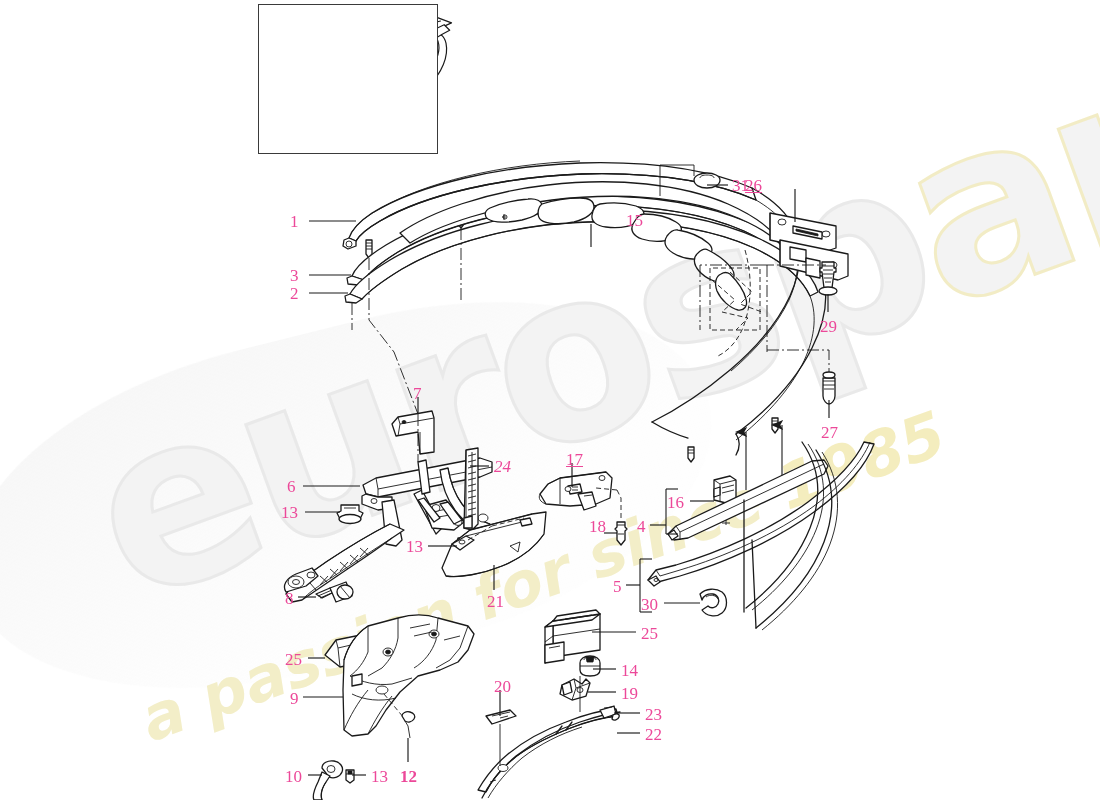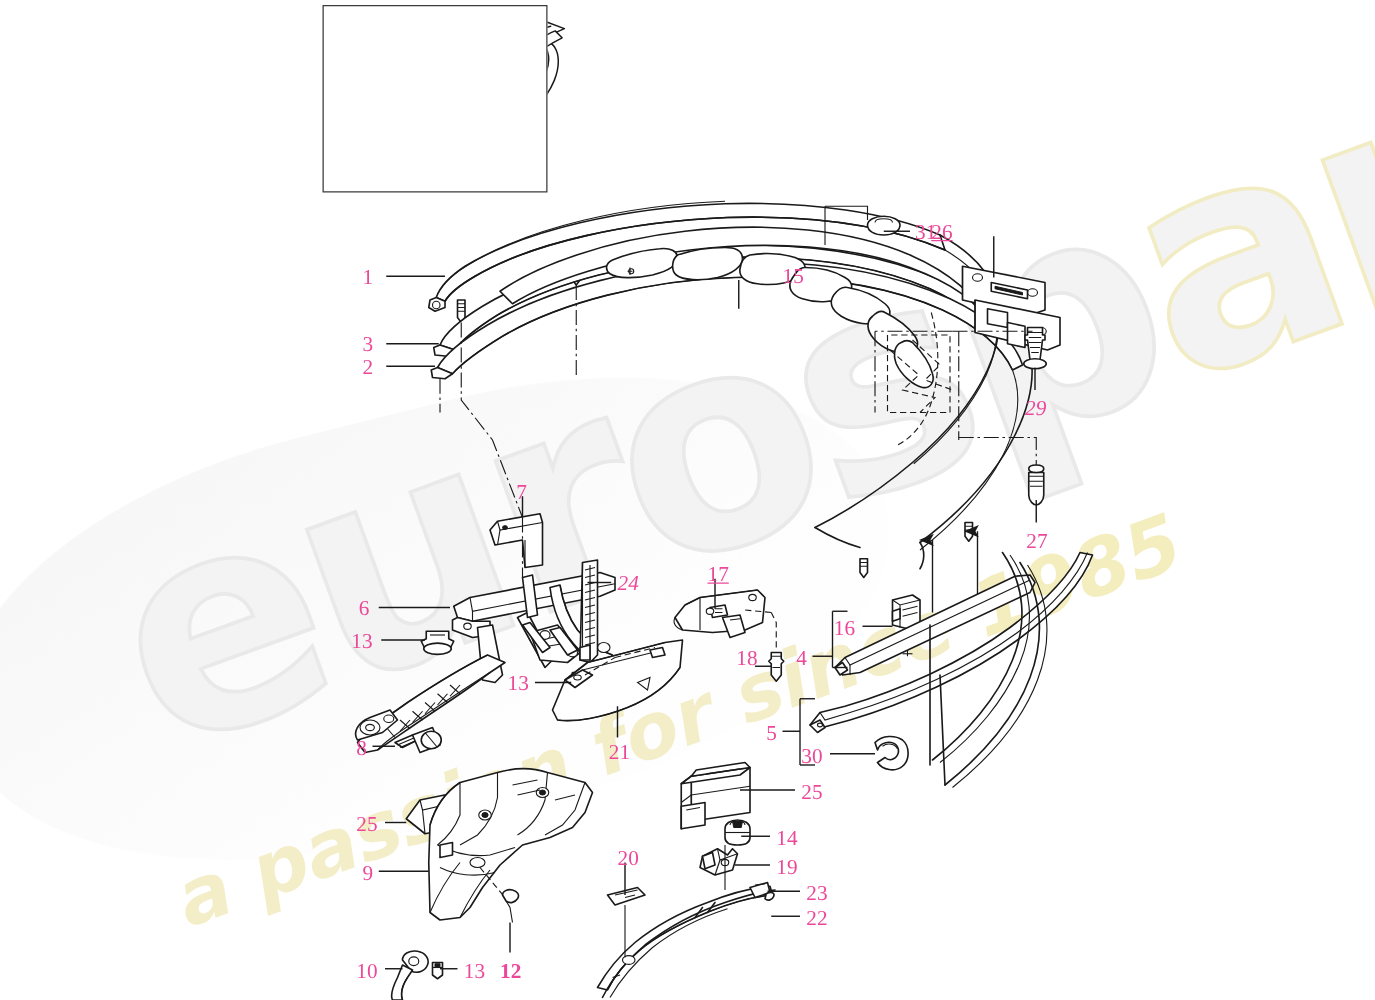--- a/index.html
+++ b/index.html
@@ -639,21 +639,21 @@
   </svg>
   </div>
 
   <div id="callouts">
       <div class="lbl" style="left: 290px; top: 213px;">1</div>
       <div class="lbl" style="left: 290px; top: 267px;">3</div>
       <div class="lbl" style="left: 290px; top: 285px;">2</div>
       <div class="lbl" style="left: 581px; top: 212px; margin-left: 45px;">15</div>
       <div class="lbl" style="left: 732px; top: 177px;">31</div>
       <div class="lbl" style="left: 745px; top: 177px; text-decoration: underline;">26</div>
-      <div class="lbl" style="left: 820px; top: 318px; font-style: italic;">29</div>
+      <div class="lbl" style="left: 820px; top: 318px;">29</div>
       <div class="lbl" style="left: 821px; top: 424px;">27</div>
       <div class="lbl" style="left: 413px; top: 385px;">7</div>
       <div class="lbl" style="left: 494px; top: 458px; font-style: italic;">24</div>
       <div class="lbl" style="left: 287px; top: 478px;">6</div>
       <div class="lbl" style="left: 281px; top: 504px;">13</div>
       <div class="lbl" style="left: 406px; top: 538px;">13</div>
       <div class="lbl" style="left: 285px; top: 590px;">8</div>
       <div class="lbl" style="left: 487px; top: 593px;">21</div>
       <div class="lbl" style="left: 566px; top: 451px; text-decoration: underline;">17</div>
       <div class="lbl" style="left: 589px; top: 518px;">18</div>

